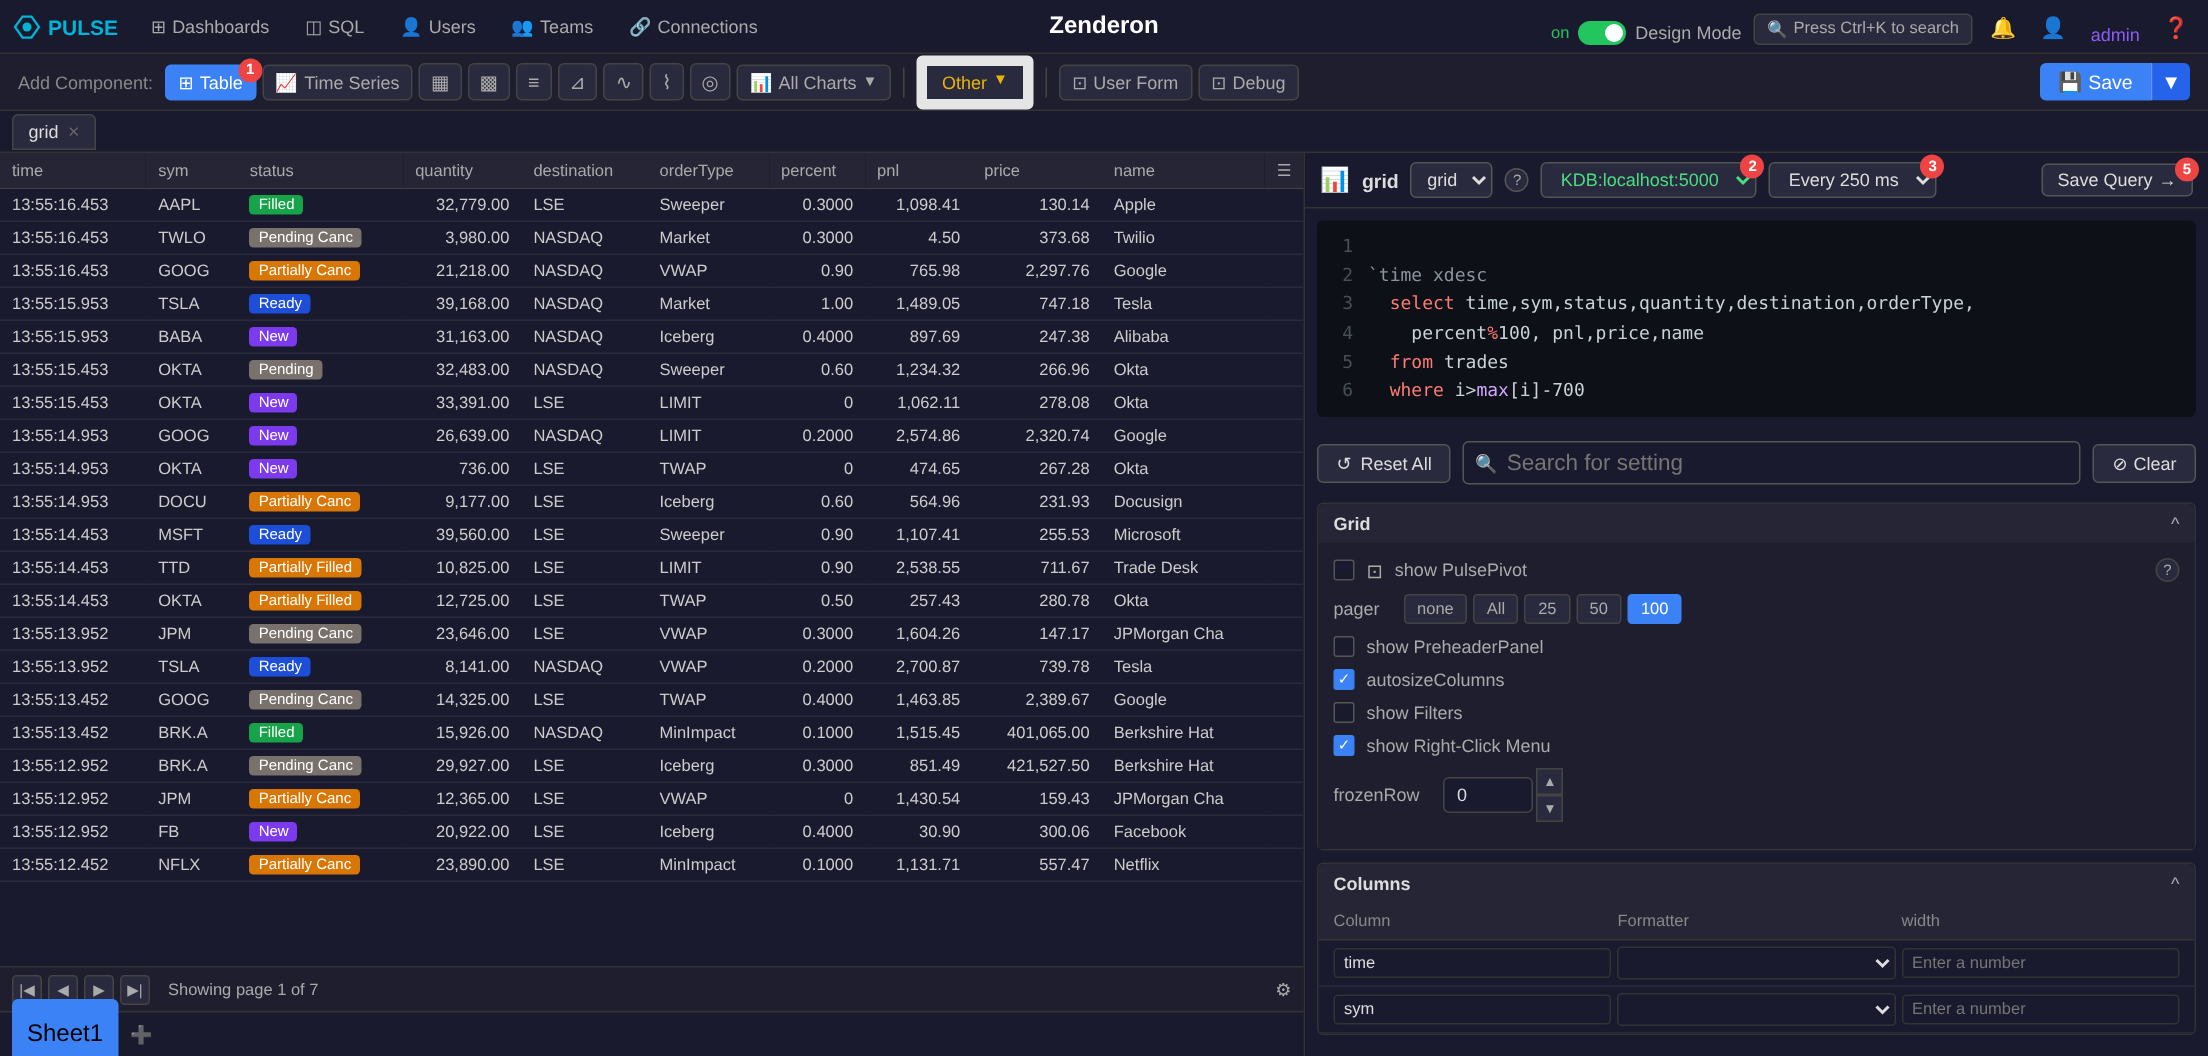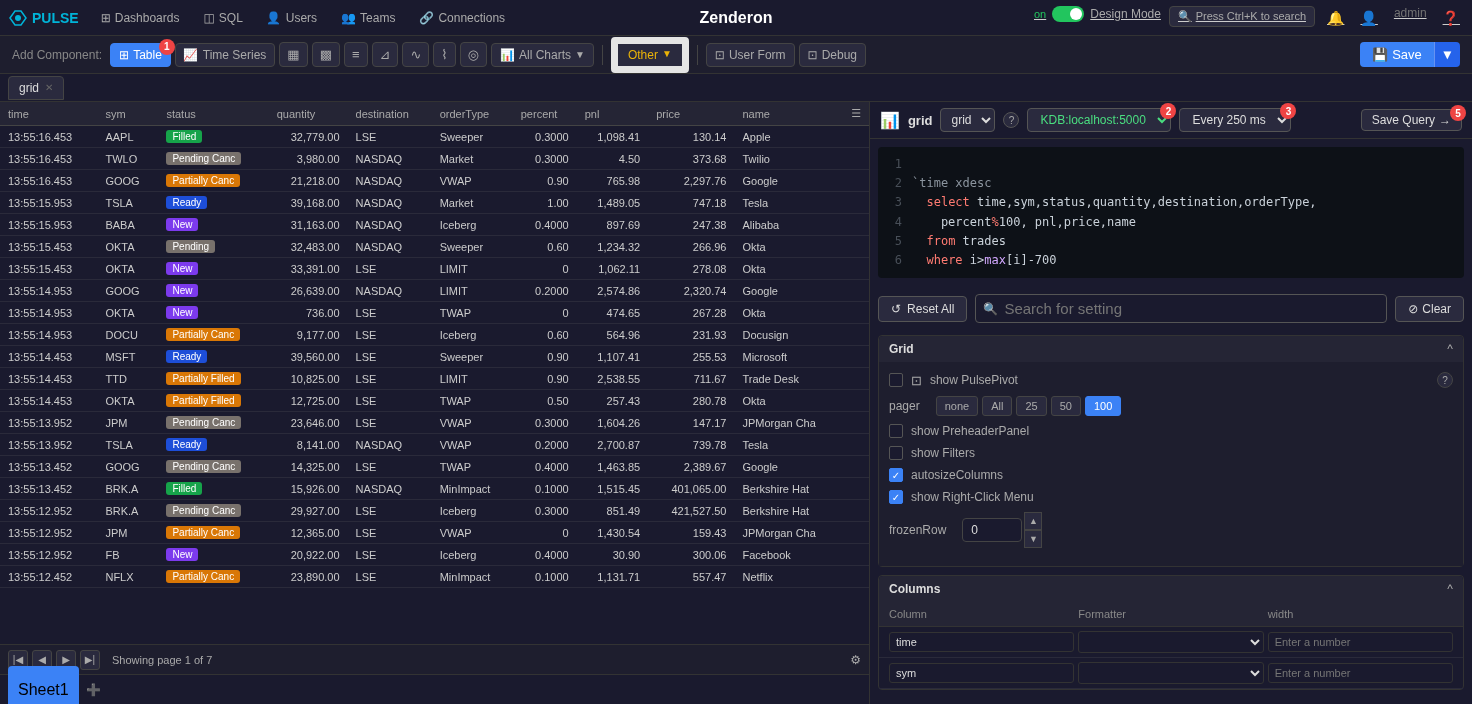--- a/index.html
+++ b/index.html
@@ -4,21 +4,21 @@
   <style>
     * { box-sizing: border-box; margin: 0; padding: 0; }
     body { font-family: -apple-system, BlinkMacSystemFont, 'Segoe UI', Arial, sans-serif; font-size: 12px; background: #1a1a2e; color: #ccc; overflow: hidden; }
 
     
     .top-nav { background: #1a1a2e; height: 36px; display: flex; align-items: center; padding: 0 8px; gap: 4px; border-bottom: 1px solid #333; }
     .nav-logo { color: #00b4d8; font-weight: bold; font-size: 14px; display: flex; align-items: center; gap: 4px; margin-right: 8px; }
     .nav-logo svg { width: 20px; height: 20px; }
     .nav-item { color: #aaa; padding: 4px 10px; cursor: pointer; display: flex; align-items: center; gap: 4px; font-size: 12px; border-radius: 3px; }
     .nav-title { position: absolute; left: 50%; transform: translateX(-50%); font-size: 16px; font-weight: bold; color: #fff; }
-    .nav-right { margin-left: auto; display: flex; align-items: flex-start; gap: 8px; text-decoration: underline; }
+    .nav-right { margin-left: auto; display: flex; align-items: flex-end; gap: 8px; }
     .design-mode { display: flex; align-items: center; gap: 6px; color: #aaa; font-size: 12px; }
     .toggle { width: 32px; height: 16px; background: #22c55e; border-radius: 8px; position: relative; cursor: pointer; }
     .toggle::after { content: ''; position: absolute; width: 12px; height: 12px; background: #fff; border-radius: 50%; top: 2px; right: 2px; }
     .search-btn { background: #2a2a3e; border: 1px solid #444; border-radius: 4px; color: #aaa; padding: 3px 8px; font-size: 11px; cursor: pointer; display: flex; align-items: center; gap: 4px; }
     .nav-icon-btn { color: #aaa; cursor: pointer; font-size: 14px; padding: 4px; }
 
     
     .toolbar { background: #1e1e2e; height: 38px; display: flex; align-items: center; padding: 0 12px; gap: 4px; border-bottom: 1px solid #333; }
     .toolbar-label { color: #888; font-size: 12px; margin-right: 4px; }
     .tb-btn { background: #2a2a3e; border: 1px solid #444; border-radius: 4px; color: #aaa; padding: 4px 8px; cursor: pointer; display: flex; align-items: center; gap: 4px; font-size: 12px; position: relative; }
@@ -164,21 +164,21 @@
         <span style="font-size:11px; color:#22c55e;">on</span>
         <div class="toggle"></div>
         <span>Design Mode</span>
       </div>
       <div class="search-btn">
         <span>🔍</span>
         <span>Press Ctrl+K to search</span>
       </div>
       <div class="nav-icon-btn">🔔</div>
       <div class="nav-icon-btn">👤</div>
-      <span class="nav-item" style="color:#737373; padding: 0 4px;">admin</span>
+      <span class="nav-item" style="color:#8b5cf6; padding: 0 4px;">admin</span>
       <div class="nav-icon-btn">❓</div>
     </div>
   </div>
 
   <div class="toolbar">
     <span class="toolbar-label">Add Component:</span>
     <div class="tb-btn active pos-rel">
       <span>⊞</span>
       <span>Table</span>
       <span class="num-badge">1</span>
@@ -630,26 +630,26 @@
                 <div class="pager-option">25</div>
                 <div class="pager-option">50</div>
                 <div class="pager-option active">100</div>
               </div>
             </div>
             <div class="form-row">
               <div class="checkbox"></div>
               <label>show PreheaderPanel</label>
             </div>
             <div class="form-row">
+              <div class="checkbox checked"></div>
+              <label>autosizeColumns</label>
+            </div>
+            <div class="form-row">
               <div class="checkbox"></div>
               <label>show Filters</label>
-            </div>
-            <div class="form-row">
-              <div class="checkbox checked"></div>
-              <label>autosizeColumns</label>
             </div>
             <div class="form-row">
               <div class="checkbox checked"></div>
               <label>show Right-Click Menu</label>
             </div>
             <div class="form-row">
               <label style="margin-right:8px;">frozenRow</label>
               <div class="spinner-group">
                 <input class="number-input" type="text" value="0" style="width: 60px;">
                 <div style="display:flex;flex-direction:column;">

